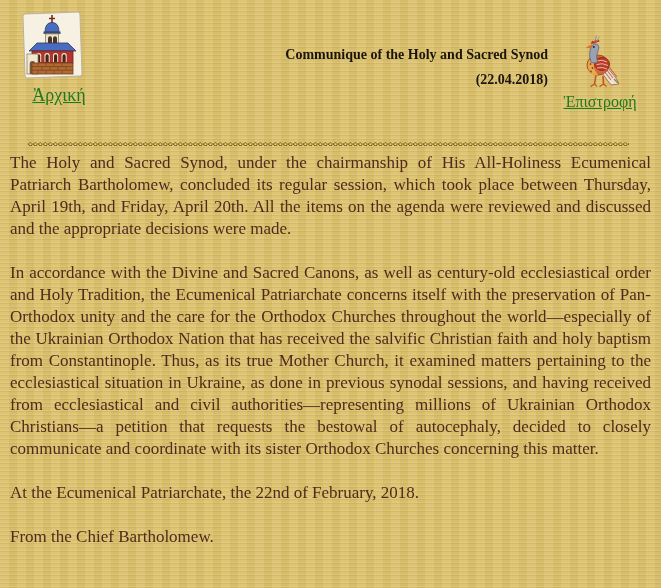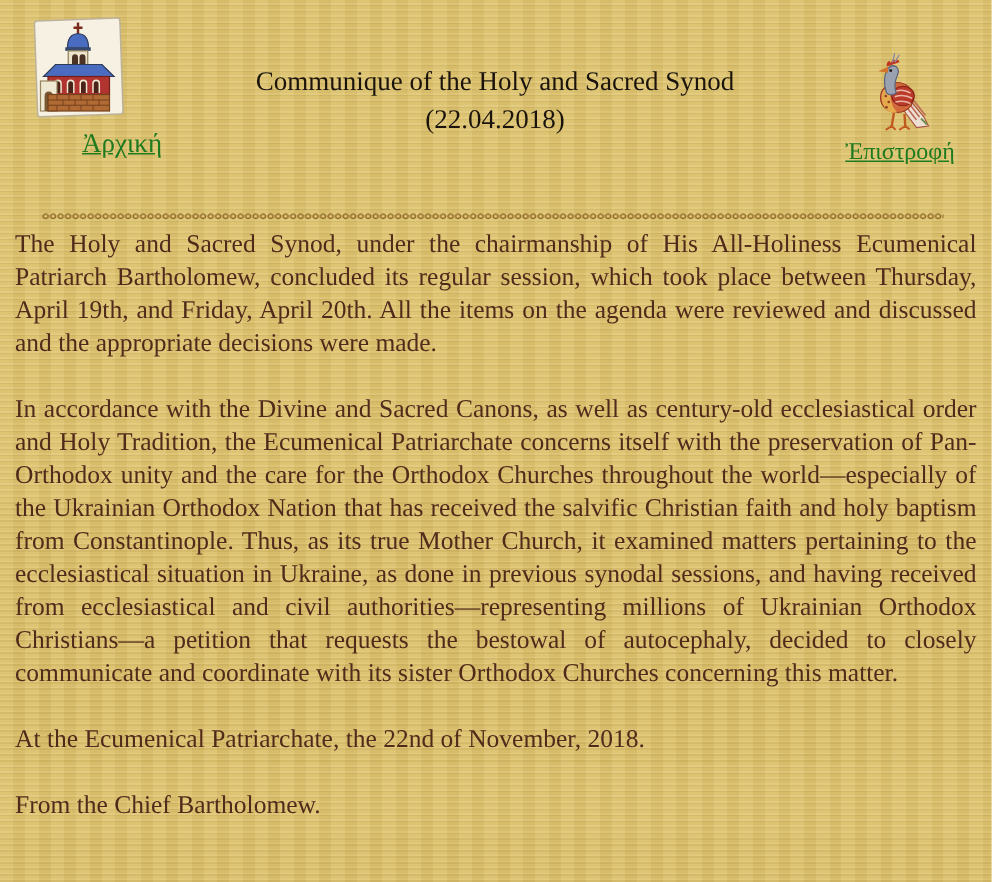--- a/index.html
+++ b/index.html
@@ -24,33 +24,33 @@
     overflow: hidden;
   }
 
   
   .church-icon {
     position: absolute; left: 21px; top: 10px;
     width: 63px; height: 70px;
   }
   .home-link {
     position: absolute; left: 10px; top: 84px; width: 98px;
-    text-align: right;
+    text-align: center;
     color: #1e7a1f;
     font-size: 18px;
     line-height: 23px;
     cursor: pointer;
   }
   .home-link span { display: block; text-decoration: underline; }
   .page-title {
     position: absolute; left: 112px; top: 42px; width: 436px;
-    text-align: center;
+    text-align: right;
     color: #1b140c;
-    font-weight: normal;
-    font-size: 18px;
+    font-weight: bold;
+    font-size: 14px;
     line-height: 25px;
   }
   .bird-icon {
     position: absolute; left: 578px; top: 32px;
     width: 45px; height: 57px;
   }
   .back-link {
     position: absolute; left: 550px; top: 90px; width: 100px;
     text-align: center;
     color: #1e7a1f;
@@ -164,17 +164,17 @@
     </svg>
   </div>
 
   <a class="back-link">Ἐπιστροφή</a>
 
   <div class="divider"></div>
 
   <div class="content">
     <p>The Holy and Sacred Synod, under the chairmanship of His All-Holiness Ecumenical Patriarch Bartholomew, concluded its regular session, which took place between Thursday, April 19th, and Friday, April 20th. All the items on the agenda were reviewed and discussed and the appropriate decisions were made.</p>
     <p>In accordance with the Divine and Sacred Canons, as well as century-old ecclesiastical order and Holy Tradition, the Ecumenical Patriarchate concerns itself with the preservation of Pan-Orthodox unity and the care for the Orthodox Churches throughout the world—especially of the Ukrainian Orthodox Nation that has received the salvific Christian faith and holy baptism from Constantinople. Thus, as its true Mother Church, it examined matters pertaining to the ecclesiastical situation in Ukraine, as done in previous synodal sessions, and having received from ecclesiastical and civil authorities—representing millions of Ukrainian Orthodox Christians—a petition that requests the bestowal of autocephaly, decided to closely communicate and coordinate with its sister Orthodox Churches concerning this matter.</p>
-    <p class="plain">At the Ecumenical Patriarchate, the 22nd of November, 2018.</p>
+    <p class="plain">At the Ecumenical Patriarchate, the 22nd of February, 2018.</p>
     <p class="plain">From the Chief Bartholomew.</p>
   </div>
 
 </div>
 
 </body></html>

